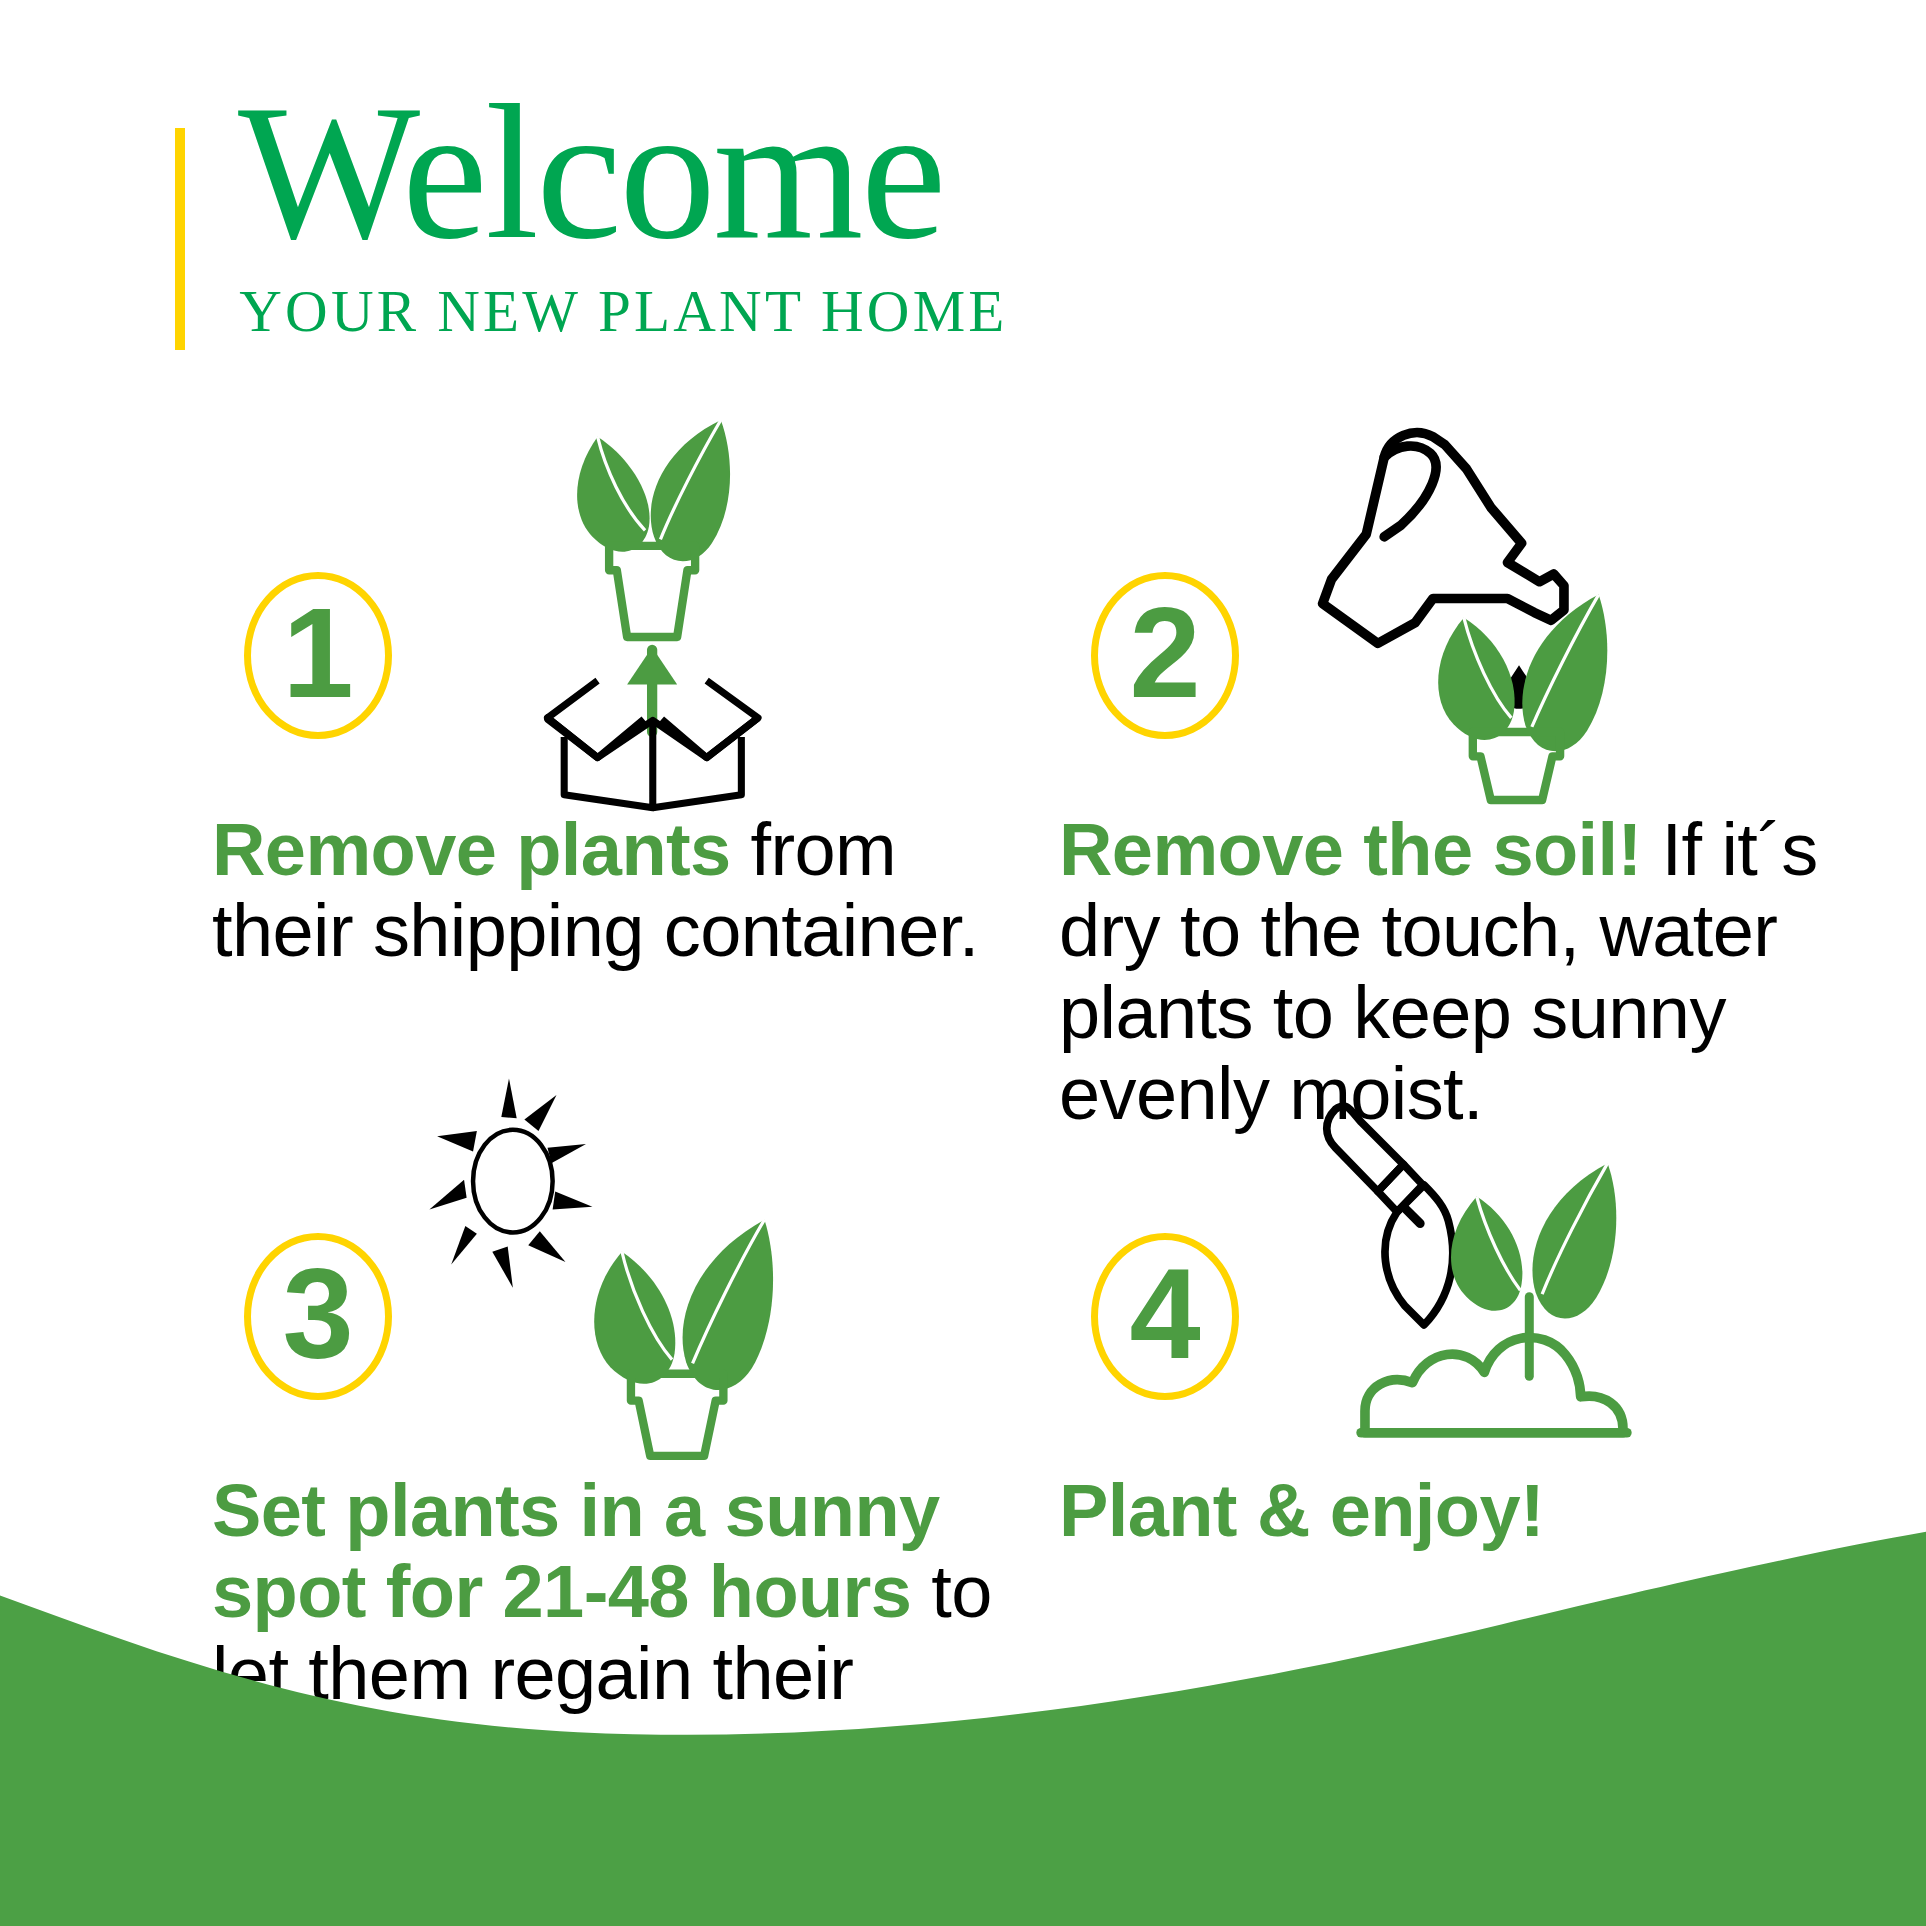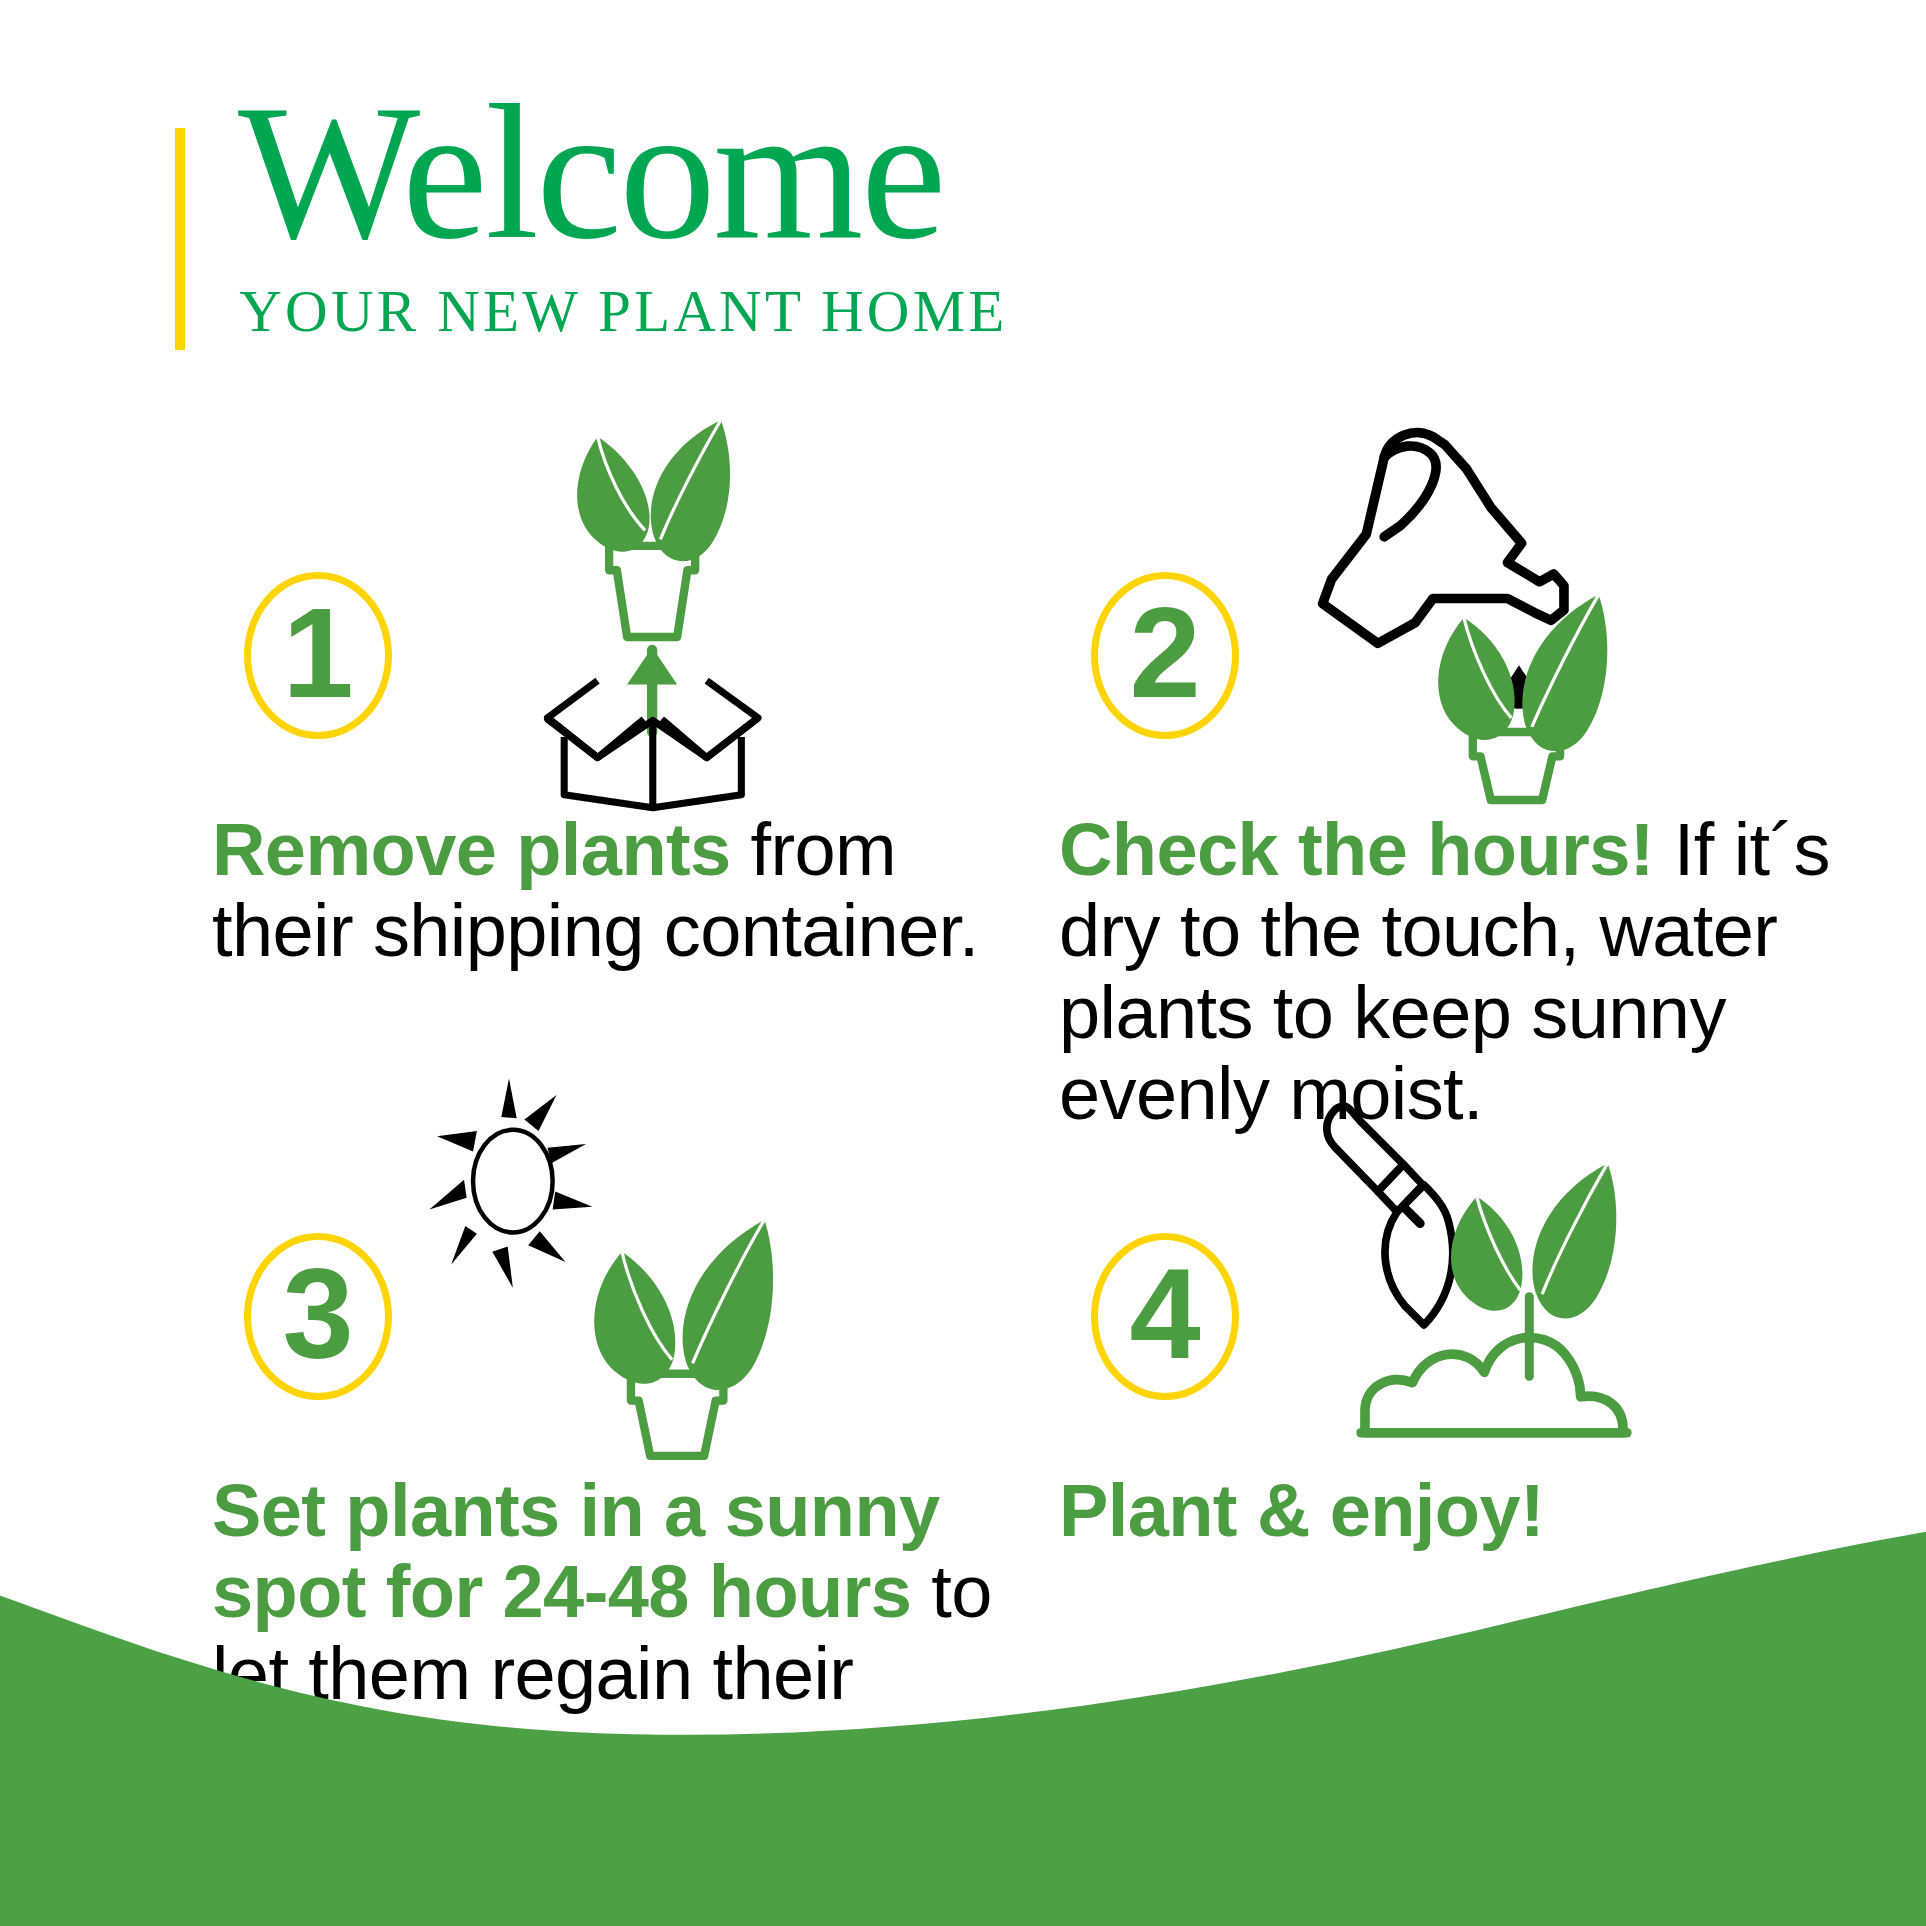--- a/index.html
+++ b/index.html
@@ -146,21 +146,21 @@
             <path d="M330 322 C 282 378, 278 450, 314 488 C 354 530, 400 514, 408 468 C 416 414, 382 354, 330 322 Z" fill="#4C9C42"></path>
             <path d="M330 322 C 344 378, 374 444, 404 478" fill="none" stroke="#ffffff" stroke-width="5"></path>
             <path d="M540 286 C 438 340, 408 430, 426 490 C 444 542, 494 542, 522 498 C 558 440, 562 352, 540 286 Z" fill="#4C9C42"></path>
             <path d="M540 286 C 504 348, 460 436, 436 492" fill="none" stroke="#ffffff" stroke-width="5"></path>
 
             <path d="M344 500 L 480 500 L 480 538 L 468 538 L 452 606 L 372 606 L 356 538 L 344 538 Z" fill="none" stroke="#4C9C42" stroke-width="13" stroke-linejoin="round"></path>
           </svg>
         </div>
       </div>
       <div class="step-text">
-        <span class="hl">Check the hours!</span><span> If it´s dry to the touch, water plants to keep sunny evenly moist.</span>
+        <span class="hl">Remove the soil!</span><span> If it´s dry to the touch, water plants to keep sunny evenly moist.</span>
       </div>
     </div>
 
     <div class="step step-r2 step-c1">
       <div class="step-visual">
         <div class="num-badge">
           <span>3</span>
         </div>
         <div class="icon-art">
           <svg viewBox="0 0 740 620">
@@ -180,21 +180,21 @@
             <path d="M338 280 C 286 340, 282 418, 320 460 C 364 504, 412 488, 420 438 C 428 380, 392 316, 338 280 Z" fill="#4C9C42"></path>
             <path d="M338 280 C 352 340, 384 412, 416 448" fill="none" stroke="#ffffff" stroke-width="5"></path>
             <path d="M560 230 C 450 290, 418 388, 438 452 C 458 508, 510 508, 540 462 C 578 398, 582 300, 560 230 Z" fill="#4C9C42"></path>
             <path d="M560 230 C 520 298, 474 392, 448 454" fill="none" stroke="#ffffff" stroke-width="5"></path>
 
             <path d="M352 470 L 496 470 L 496 512 L 484 512 L 466 598 L 382 598 L 364 512 L 352 512 Z" fill="none" stroke="#4C9C42" stroke-width="13" stroke-linejoin="round"></path>
           </svg>
         </div>
       </div>
       <div class="step-text">
-        <span class="hl">Set plants in a sunny spot for 24-48 hours</span><span> to let them regain their strength.</span>
+        <span class="hl">Set plants in a sunny spot for 21-48 hours</span><span> to let them regain their strength.</span>
       </div>
     </div>
 
     <div class="step step-r2 step-c2">
       <div class="step-visual">
         <div class="num-badge">
           <span>4</span>
         </div>
         <div class="icon-art">
           <svg viewBox="0 0 740 620">

